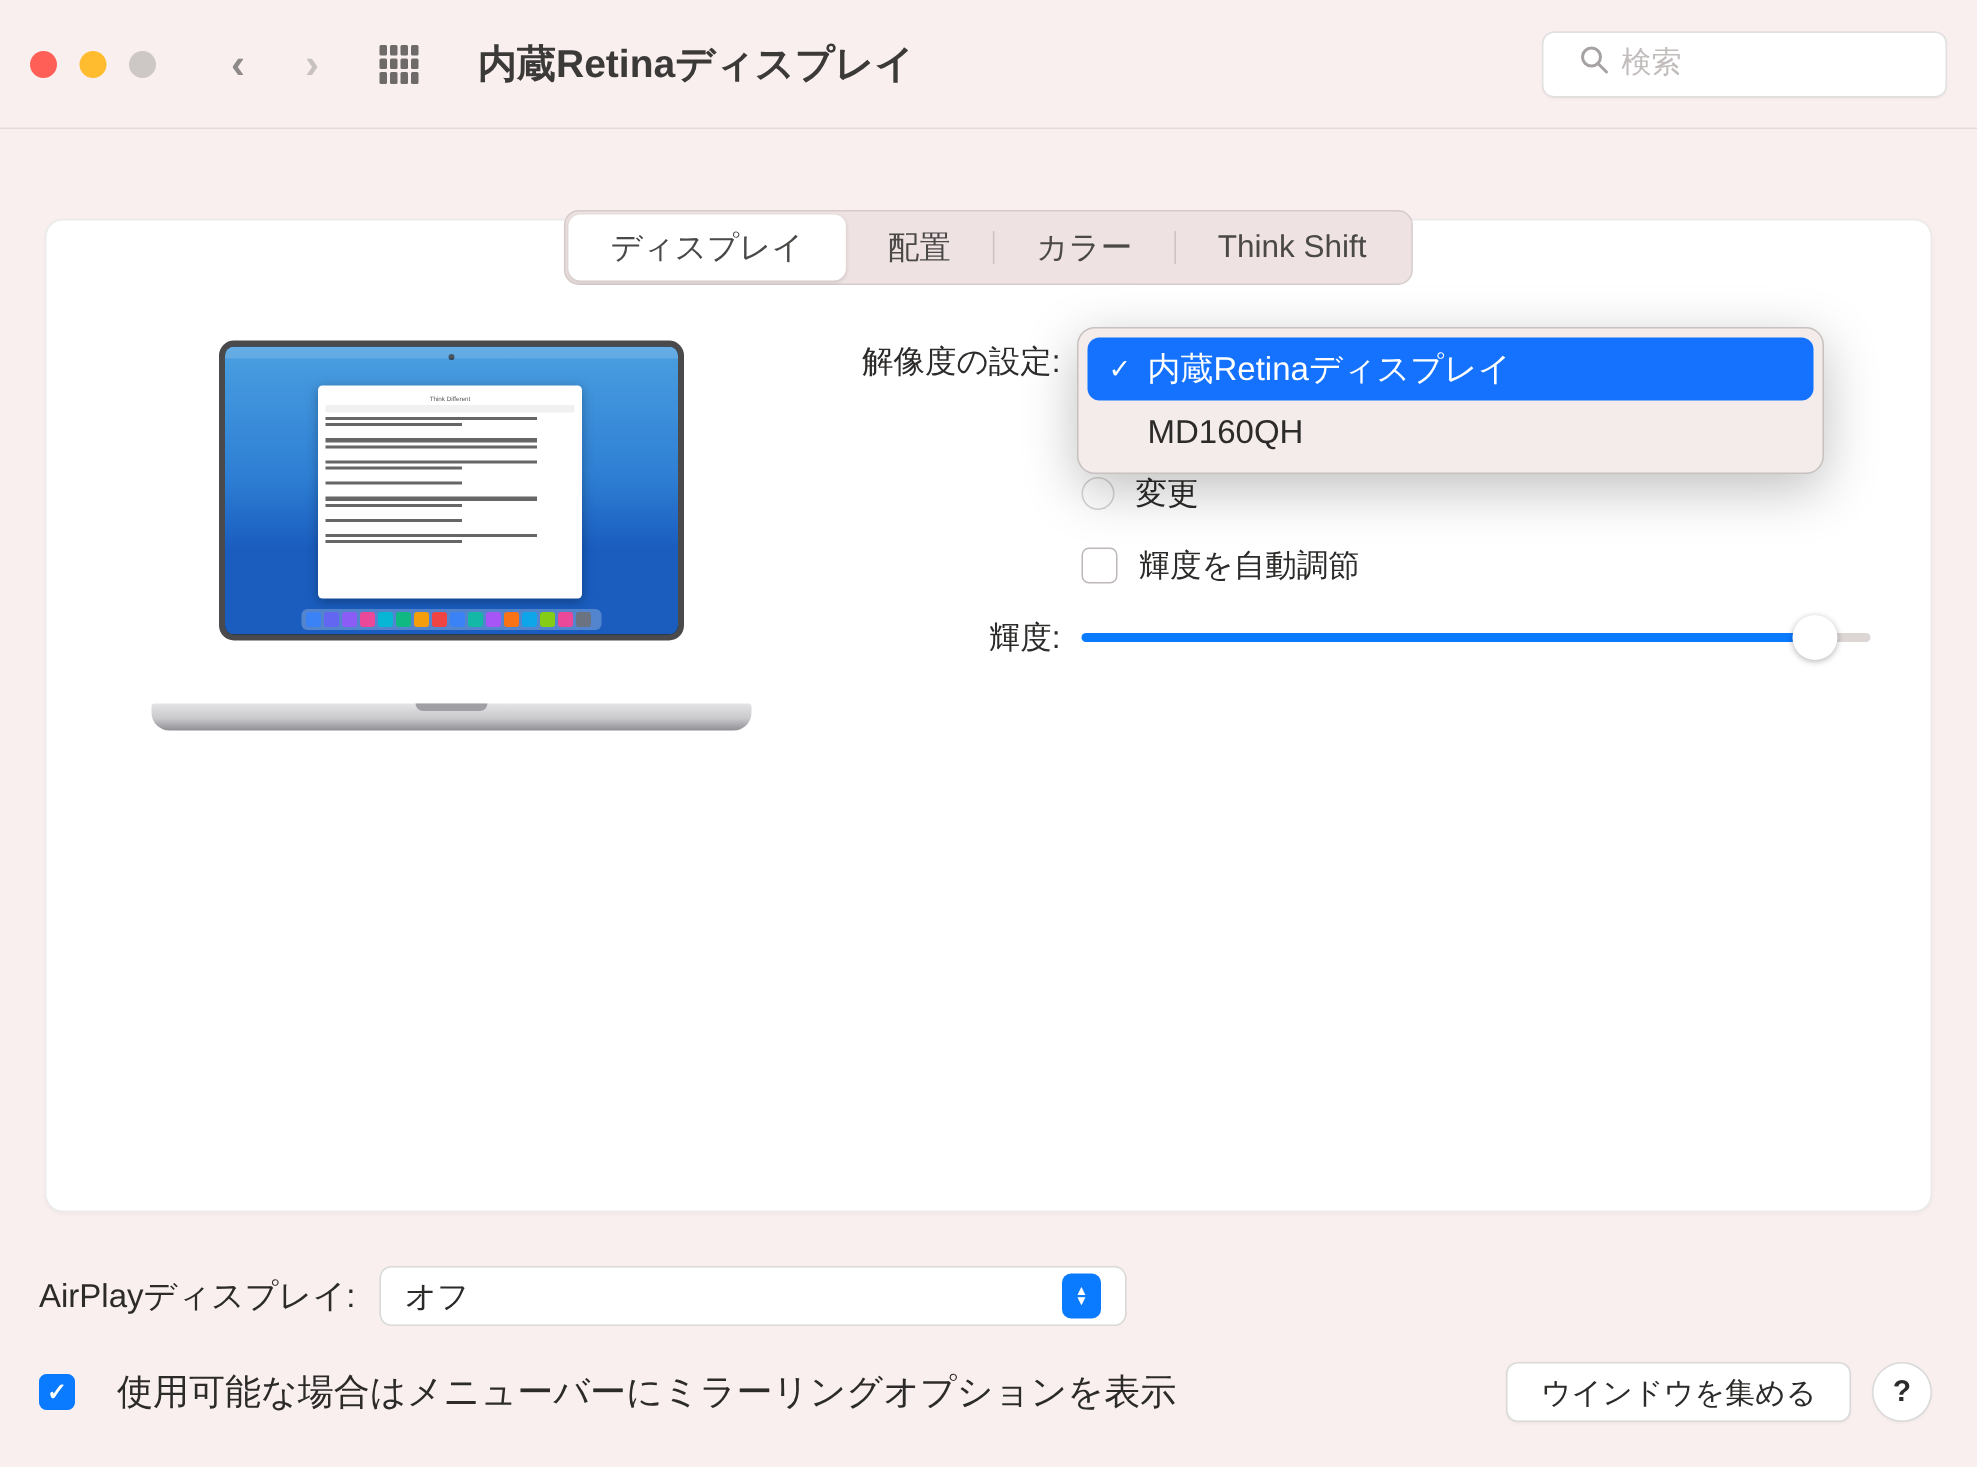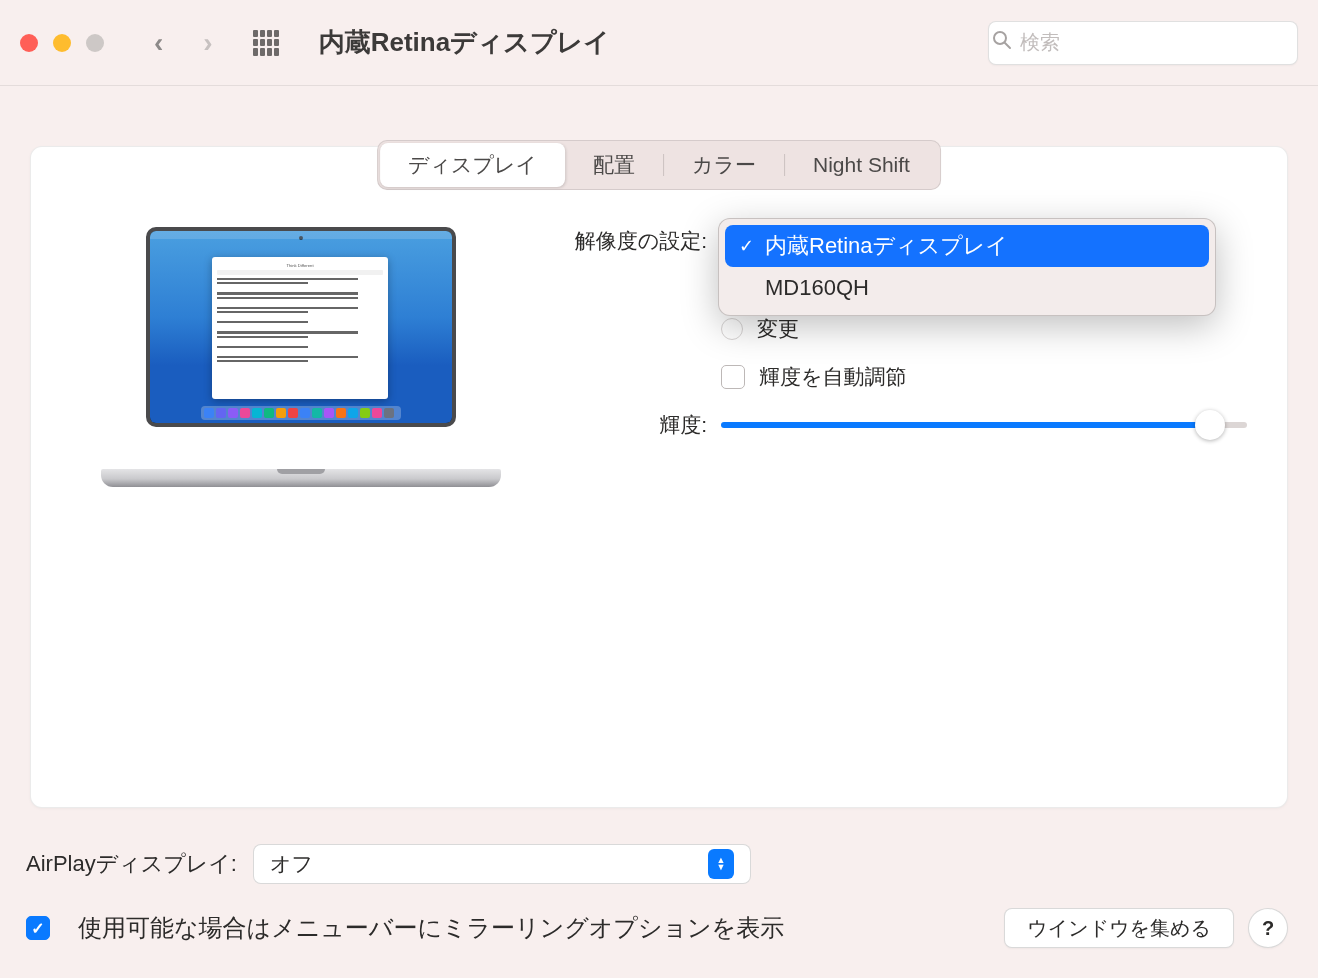--- a/index.html
+++ b/index.html
@@ -25,26 +25,26 @@
 .tl-red { background: #ff5f57; }
 .tl-yellow { background: #febc2e; }
 .tl-green { background: rgba(200,195,193,0.9); }
 .nav-arrows { display: flex; gap: 40px; margin-right: 40px; }
 .nav-arrow { font-size: 28px; color: #8d8a89; font-weight: 600; cursor: default; }
 .nav-arrow.disabled { color: #c7c1c0; }
 .apps-icon { width: 26px; height: 26px; margin-right: 40px; display: grid; grid-template-columns: repeat(4,1fr); grid-template-rows: repeat(3,1fr); gap: 2px; }
 .apps-icon span { background: #6e6a69; border-radius: 1px; }
 .window-title { font-size: 26px; font-weight: 700; color: #3c3a39; flex: 1; }
 .search-field {
-  width: 310px; height: 44px;
+  width: 270px; height: 44px;
   background: #fff;
   border: 1px solid rgba(0,0,0,0.12);
   border-radius: 8px;
   display: flex; align-items: center;
-  padding: 0 3px;
+  padding: 0 24px;
   box-shadow: 0 1px 2px rgba(0,0,0,0.04);
 }
 .search-icon { font-size: 22px; color: #a6a2a1; margin-right: 8px; }
 .search-input {
   border: none; outline: none; background: transparent;
   font-size: 20px; color: #333; flex: 1;
 }
 .search-input::placeholder { color: #c2bdbc; }
 
 
@@ -255,21 +255,21 @@
     </div>
   <div class="tab">
       <span>配置</span>
     </div>
   <div class="tab-sep"></div>
   <div class="tab">
       <span>カラー</span>
     </div>
   <div class="tab-sep"></div>
   <div class="tab">
-      <span>Night Shift</span>
+      <span>Think Shift</span>
     </div>
 </div>
 
 <div class="panel">
   <div class="left-col">
     <div class="laptop">
       <div class="laptop-screen">
         <div class="wallpaper"></div>
         <div class="camera"></div>
         <div class="menubar"></div>

